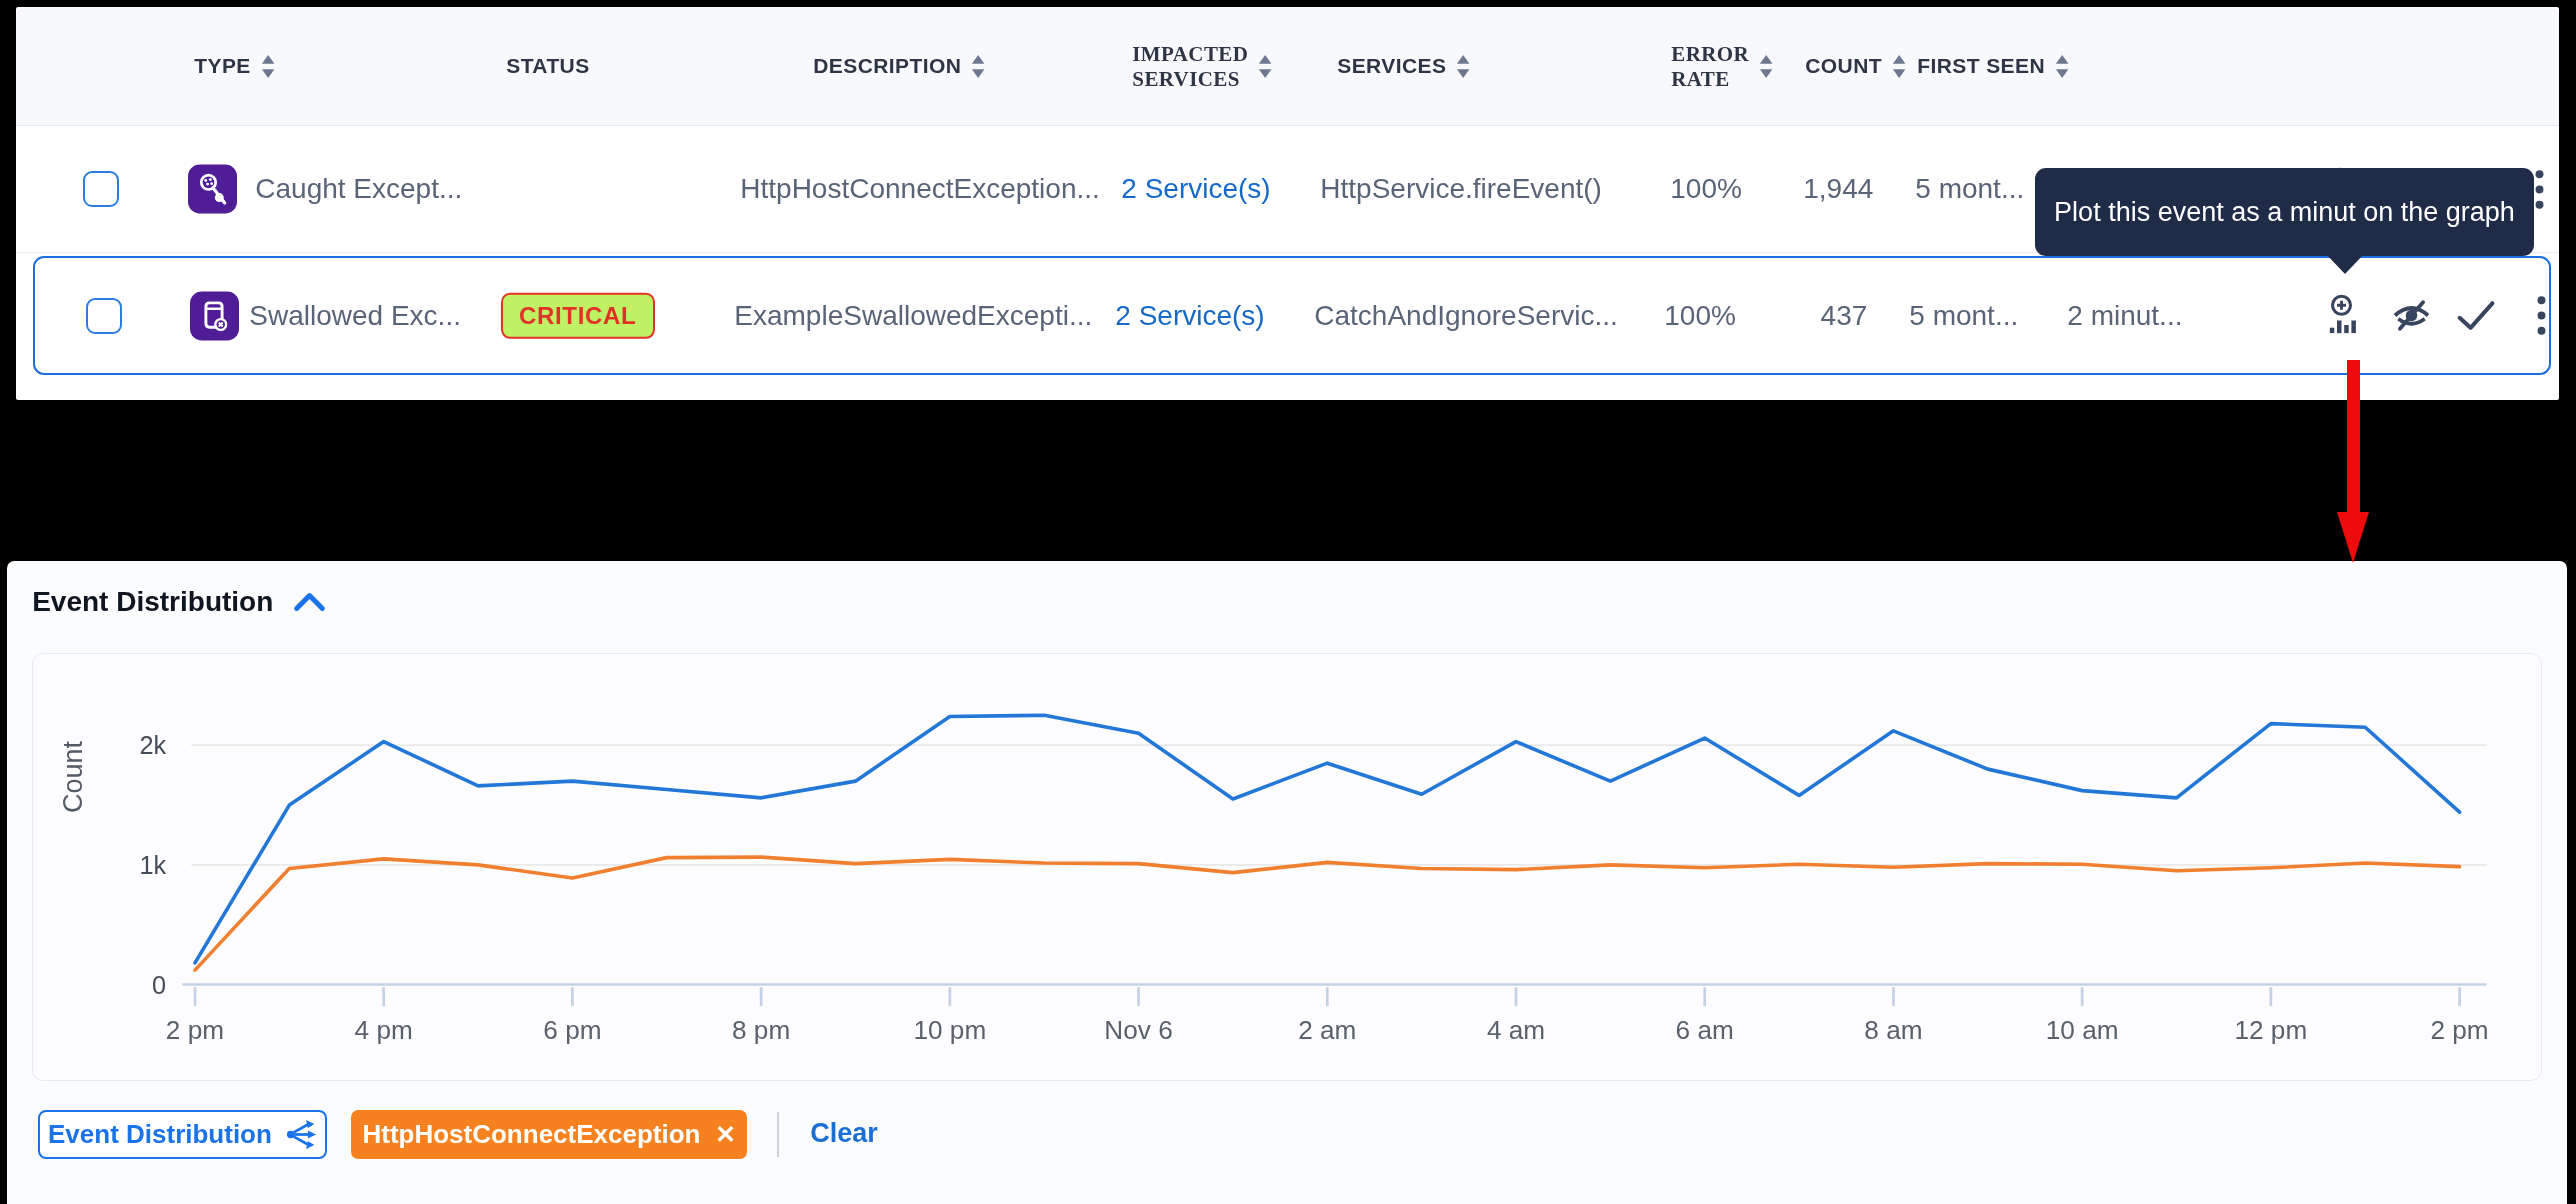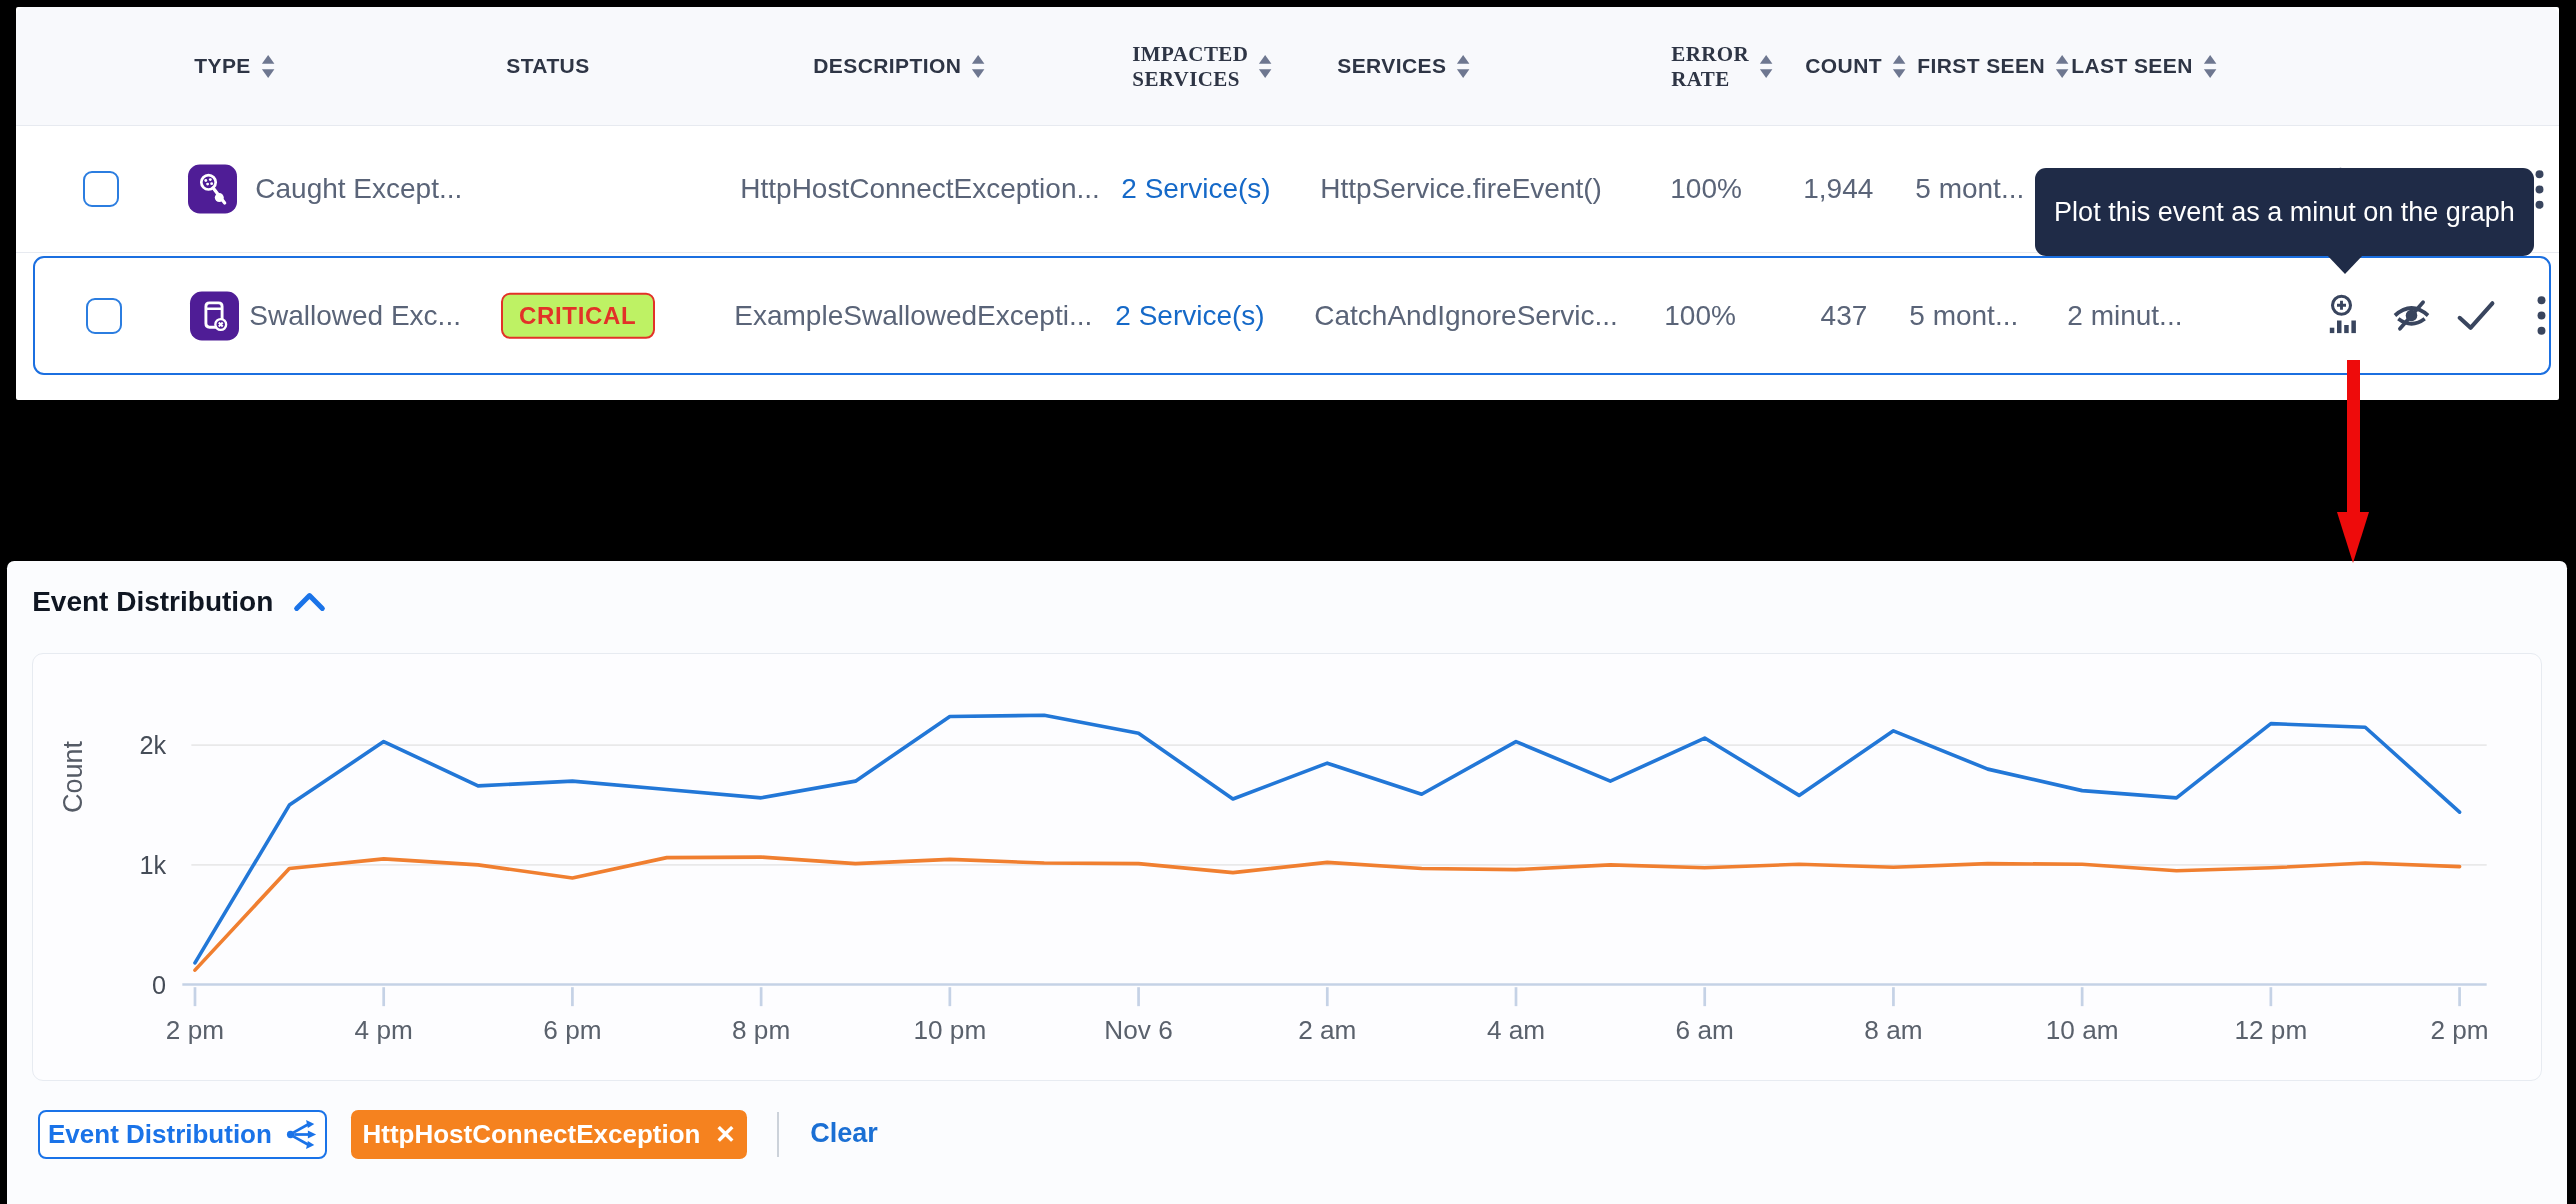--- a/index.html
+++ b/index.html
@@ -117,29 +117,20 @@
       <span>COUNT</span>
       <span class="sort-icon">
           <svg width="16.3" height="25" viewBox="0 0 18 28">
             <path d="M9 1 L16 11 H2 Z" fill="#6e7790"></path>
             <path d="M9 27 L16 17 H2 Z" fill="#6e7790"></path>
           </svg>
         </span>
     </div>
     <div class="hcell" style="left:1901px">
       <span>FIRST SEEN</span>
-      <span class="sort-icon">
-          <svg width="16.3" height="25" viewBox="0 0 18 28">
-            <path d="M9 1 L16 11 H2 Z" fill="#6e7790"></path>
-            <path d="M9 27 L16 17 H2 Z" fill="#6e7790"></path>
-          </svg>
-        </span>
-    </div>
-    <div class="hcell" style="left:2055px">
-      <span>LAST SEEN</span>
       <span class="sort-icon">
           <svg width="16.3" height="25" viewBox="0 0 18 28">
             <path d="M9 1 L16 11 H2 Z" fill="#6e7790"></path>
             <path d="M9 27 L16 17 H2 Z" fill="#6e7790"></path>
           </svg>
         </span>
     </div>
   </div>
 
   <div class="row row1">

